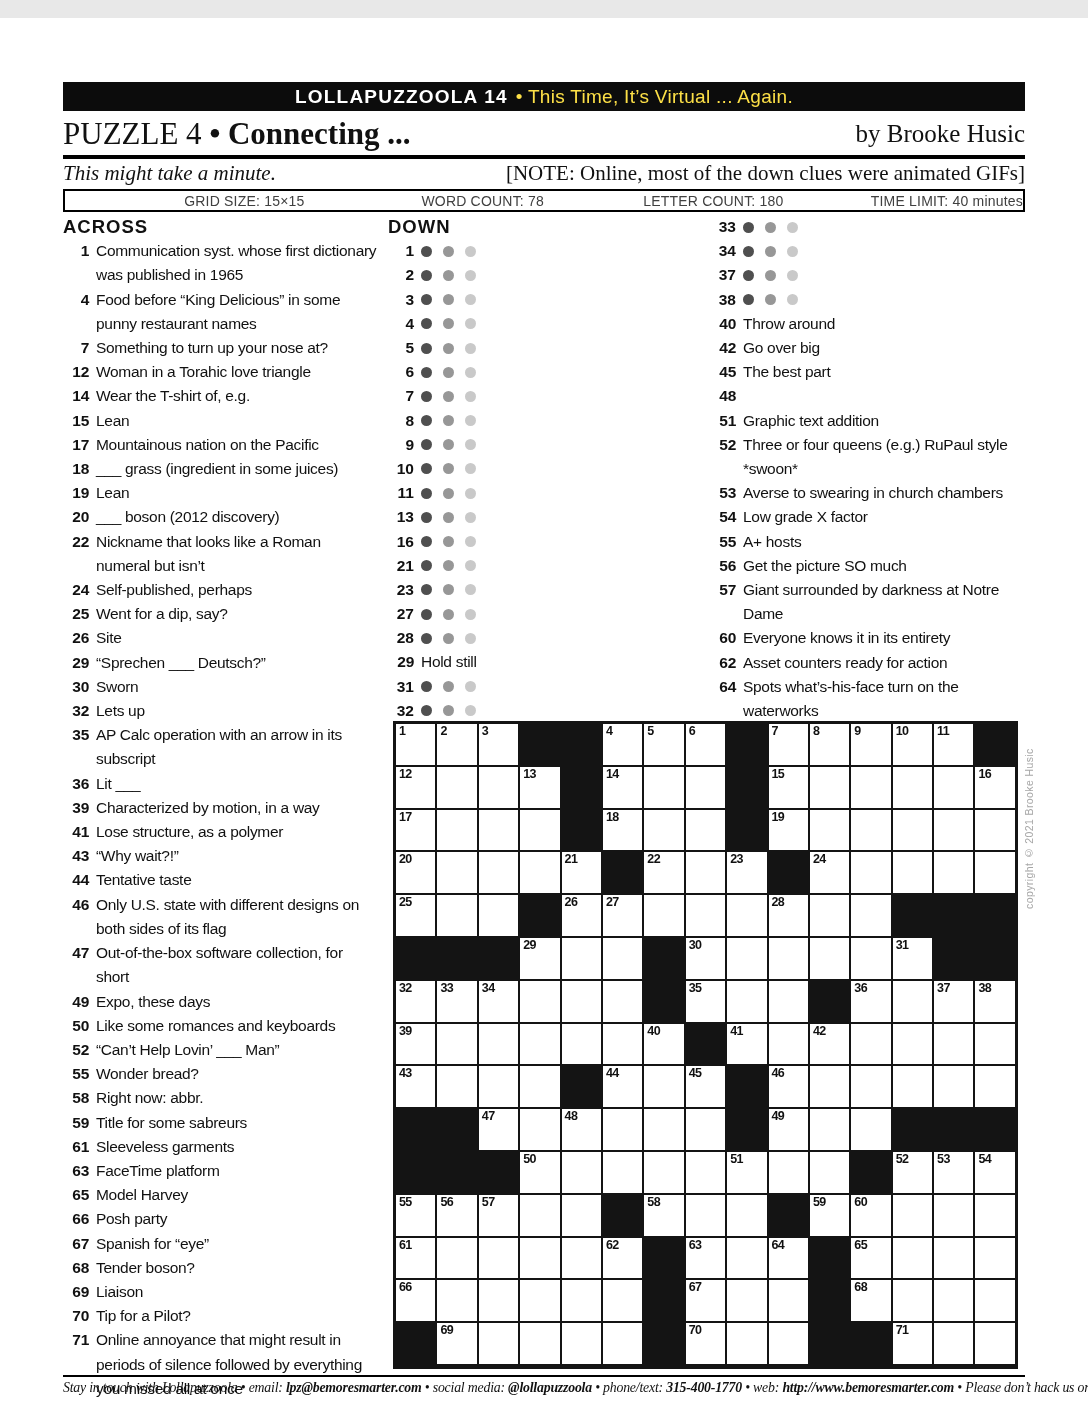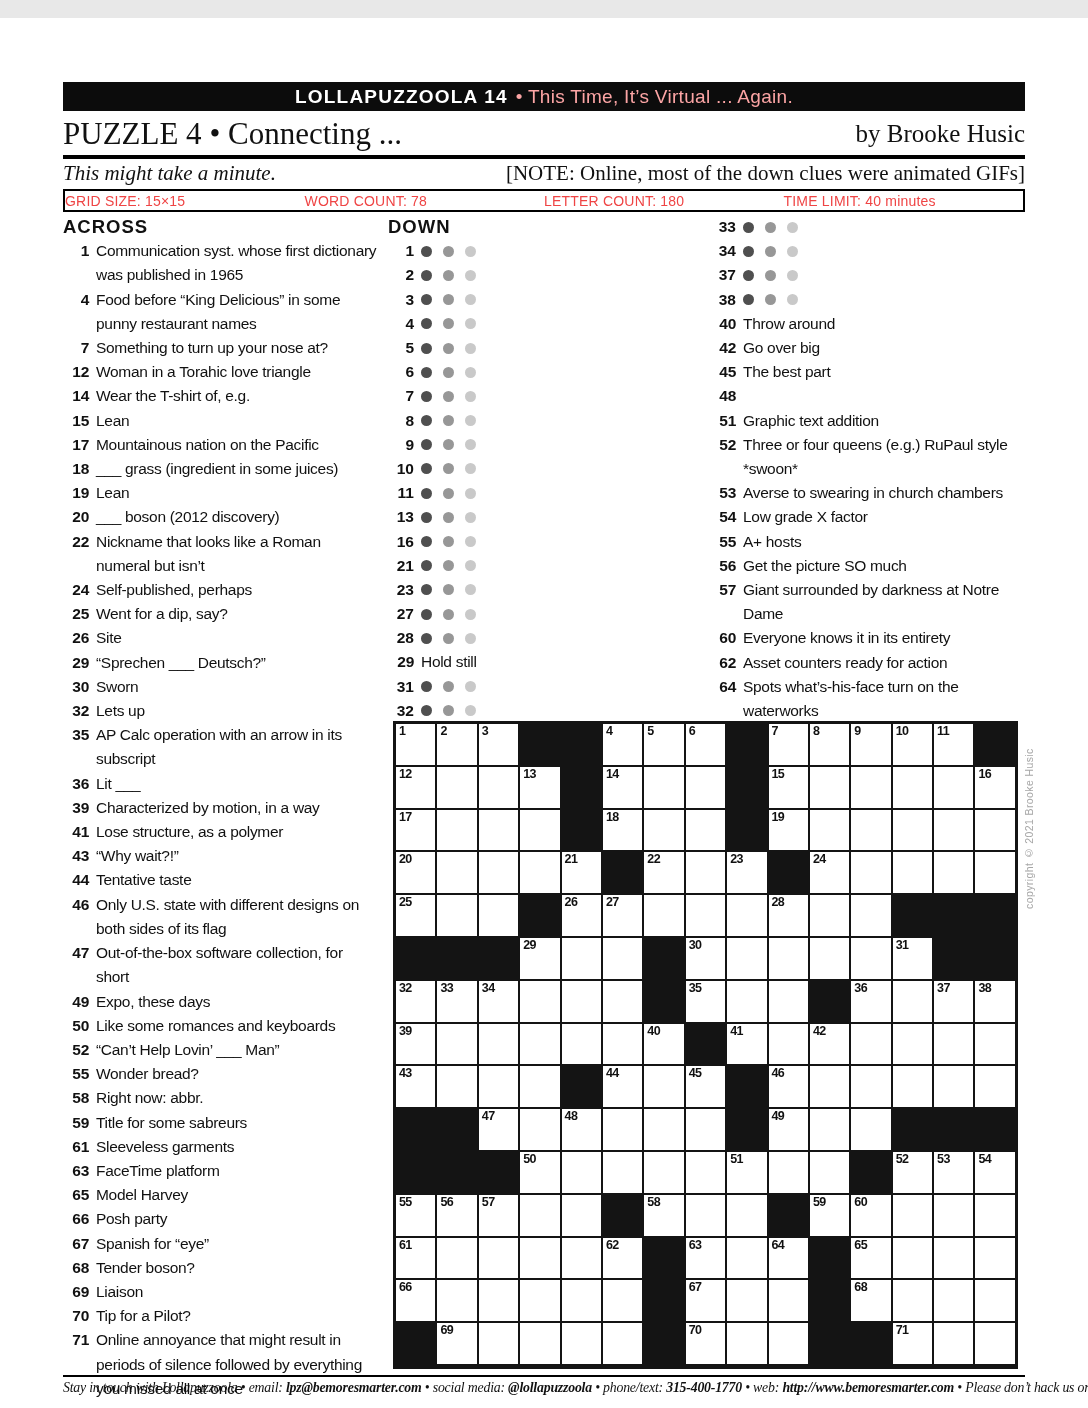--- a/index.html
+++ b/index.html
@@ -2,37 +2,37 @@
 <html><head>
 <meta charset="utf-8">
 <style>
   html,body{margin:0;padding:0;background:#e8e8e8;}
   #page{position:relative;width:1088px;height:1408px;background:#ffffff;margin:18px auto;overflow:hidden;
         font-family:"Liberation Sans",sans-serif;color:#111;}
   
   .masthead{position:absolute;left:63px;top:64px;width:962px;height:29px;background:#0c0c0c;
             display:flex;align-items:center;justify-content:center;white-space:nowrap;}
   .masthead .event{color:#fff;font-weight:bold;font-size:19px;letter-spacing:1.2px;}
-  .masthead .tagline{color:#fca5a5;font-size:19px;margin-left:8px;letter-spacing:0.3px;}
+  .masthead .tagline{color:#fde047;font-size:19px;margin-left:8px;letter-spacing:0.3px;}
   
   .titlebar{position:absolute;left:63px;top:95px;width:962px;height:40px;display:flex;
             justify-content:space-between;align-items:flex-end;font-family:"Liberation Serif",serif;}
   .title-left{font-size:31px;line-height:38px;}
-  .title-left .bold{font-weight:normal;}
+  .title-left .bold{font-weight:bold;}
   .byline{font-size:25px;line-height:38px;}
   .rule1{position:absolute;left:63px;top:137px;width:962px;height:4px;background:#000;}
   
   .noterow{position:absolute;left:63px;top:143px;width:962px;height:25px;display:flex;
            justify-content:space-between;font-family:"Liberation Serif",serif;}
   .note-left{font-style:italic;font-size:21px;}
   .note-right{font-size:21px;}
   
   .infobar{position:absolute;left:63px;top:171px;width:962px;height:23px;border:2px solid #000;
            box-sizing:border-box;display:flex;align-items:center;}
-  .infocell{flex:1;text-align:left;font-size:14px;color:#ef4444;letter-spacing:0.2px;white-space:nowrap;}
+  .infocell{flex:1;text-align:right;font-size:14px;color:#404040;letter-spacing:0.2px;white-space:nowrap;}
   
   .cluecol{position:absolute;top:197px;}
   #across-col{left:63px;width:314px;}
   #down-col{left:388px;width:282px;}
   #extra-col{left:710px;width:316px;}
   .cluehead{font-weight:bold;font-size:18.5px;letter-spacing:1px;line-height:24.2px;}
   .clue{display:flex;line-height:24.2px;font-size:15.5px;letter-spacing:-0.3px;}
   .clue .num{width:26px;min-width:26px;text-align:right;padding-right:7px;font-weight:bold;}
   .clue .txt{flex:1;}
   .dotrow{display:flex;align-items:center;height:24.2px;}

